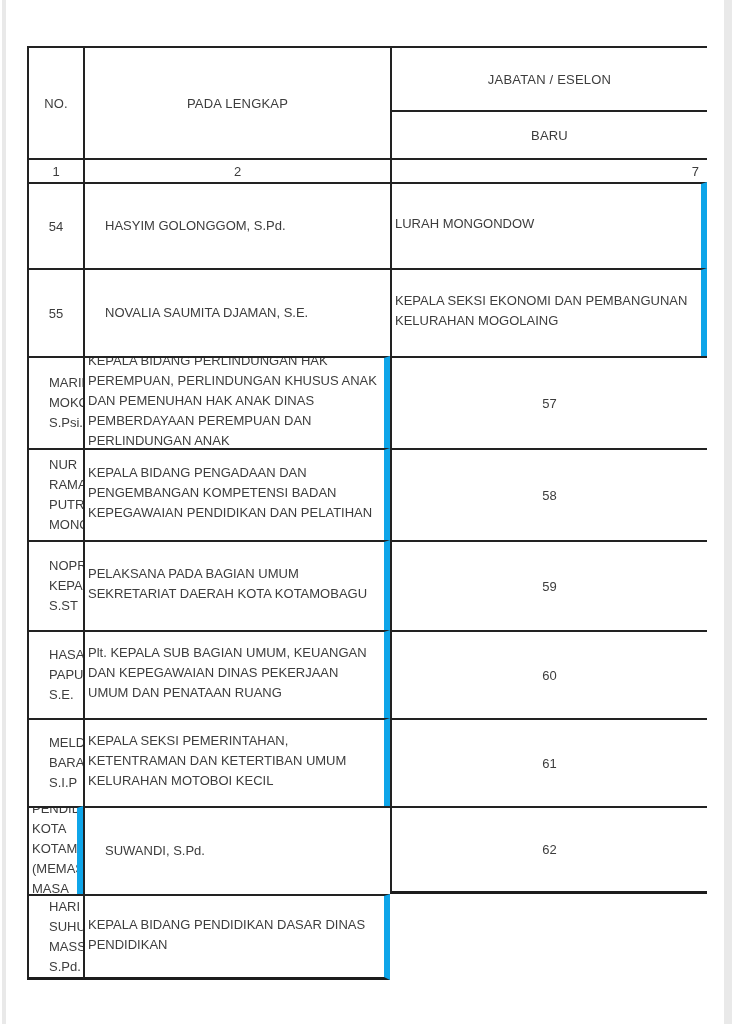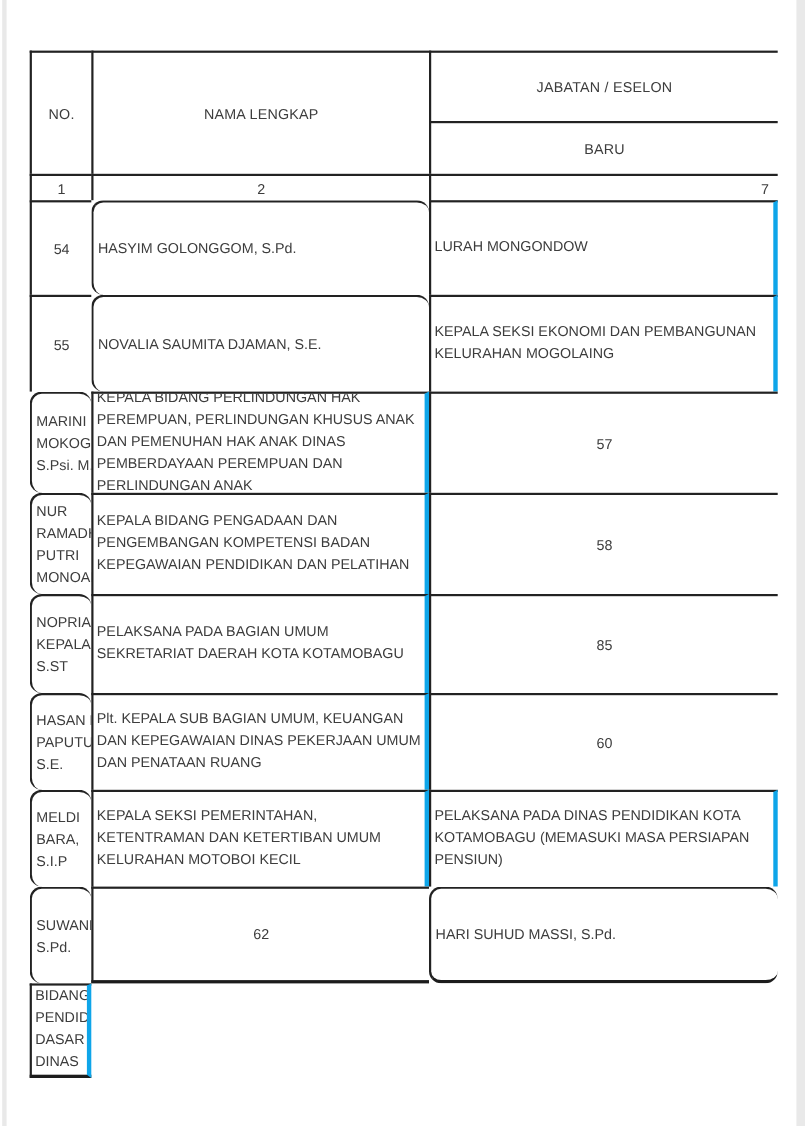--- a/index.html
+++ b/index.html
@@ -57,44 +57,43 @@
     display: flex; align-items: center; justify-content: flex-end;
     padding-right: 8px;
   }
 
   
   .d-no {
     display: flex; align-items: center; justify-content: center; text-align: center;
   }
   .d-name {
     display: flex; align-items: center;
-    padding: 0 4px;
+    padding: 0 20px;
     line-height: 20px;
-    border-radius: 11px;
   }
   .d-pos {
     display: flex; align-items: center;
     padding: 0 2px 4px 3px;
     line-height: 20px;
-    border-right: 4px solid #0ea5e9;
+    border-right: 6px solid #0ea5e9;
   }
   
   .b-bot { border-bottom: 3px solid #1c1c1c; }
 </style>
 </head>
 <body>
 
 <div class="page">
   <div class="edge-strip edge-left"></div>
   <div class="edge-strip edge-right"></div>
 
   <div class="tbl">
 
     <div class="cell hdr c-no">NO.</div>
-    <div class="cell hdr c-name">NAMA LENGKAP</div>
+    <div class="cell hdr c-name">PADA LENGKAP</div>
     <div class="cell hdr c-jab">JABATAN / ESELON</div>
     <div class="cell hdr c-baru">BARU</div>
 
     <div class="cell colnum">1</div>
     <div class="cell colnum">2</div>
     <div class="cell colnum-right">7</div>
 
     <div class="cell d-no">54</div>
     <div class="cell d-name">HASYIM GOLONGGOM, S.Pd.</div>
     <div class="cell d-pos">LURAH MONGONDOW</div>
@@ -107,28 +106,29 @@
     <div class="cell d-pos">KEPALA BIDANG PERLINDUNGAN HAK PEREMPUAN, PERLINDUNGAN KHUSUS ANAK DAN PEMENUHAN HAK ANAK DINAS PEMBERDAYAAN PEREMPUAN DAN PERLINDUNGAN ANAK</div>
 
     <div class="cell d-no">57</div>
     <div class="cell d-name">ADIENDA NUR RAMADHANI PUTRI MONOARFA, S.STP M.AP</div>
     <div class="cell d-pos">KEPALA BIDANG PENGADAAN DAN PENGEMBANGAN KOMPETENSI BADAN KEPEGAWAIAN PENDIDIKAN DAN PELATIHAN</div>
 
     <div class="cell d-no">58</div>
     <div class="cell d-name">NOPRIANTO KEPALA, S.ST</div>
     <div class="cell d-pos">PELAKSANA PADA BAGIAN UMUM SEKRETARIAT DAERAH KOTA KOTAMOBAGU</div>
 
-    <div class="cell d-no">85</div>
+    <div class="cell d-no">59</div>
     <div class="cell d-name">HASAN BASRI PAPUTUNGAN, S.E.</div>
     <div class="cell d-pos">Plt. KEPALA SUB BAGIAN UMUM, KEUANGAN DAN KEPEGAWAIAN DINAS PEKERJAAN UMUM DAN PENATAAN RUANG</div>
 
     <div class="cell d-no">60</div>
     <div class="cell d-name">MELDI BARA, S.I.P</div>
     <div class="cell d-pos">KEPALA SEKSI PEMERINTAHAN, KETENTRAMAN DAN KETERTIBAN UMUM KELURAHAN MOTOBOI KECIL</div>
 
+    <div class="cell d-no">61</div>
     <div class="cell d-pos">PELAKSANA PADA DINAS PENDIDIKAN KOTA KOTAMOBAGU (MEMASUKI MASA PERSIAPAN PENSIUN)</div>
     <div class="cell d-name">SUWANDI, S.Pd.</div>
 
     <div class="cell d-no b-bot">62</div>
     <div class="cell d-name b-bot">HARI SUHUD MASSI, S.Pd.</div>
     <div class="cell d-pos b-bot">KEPALA BIDANG PENDIDIKAN DASAR DINAS PENDIDIKAN</div>
   </div>
 </div>
 
 </body></html>

